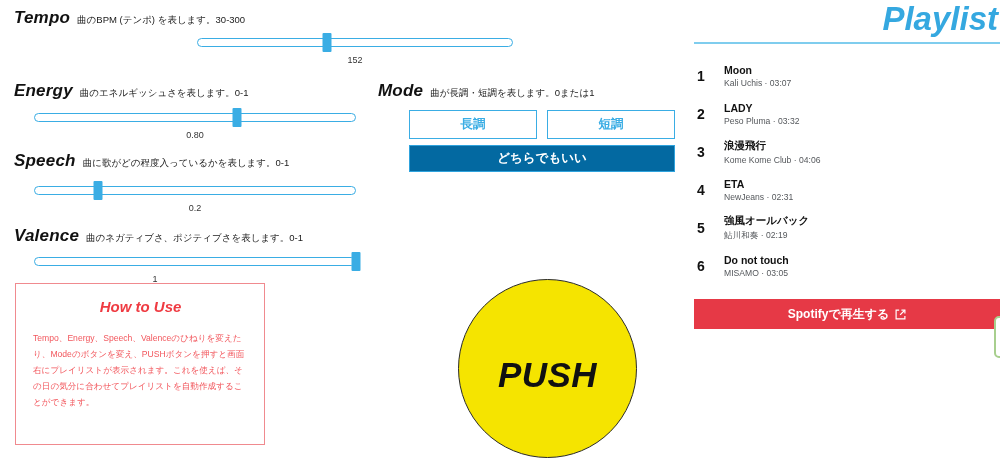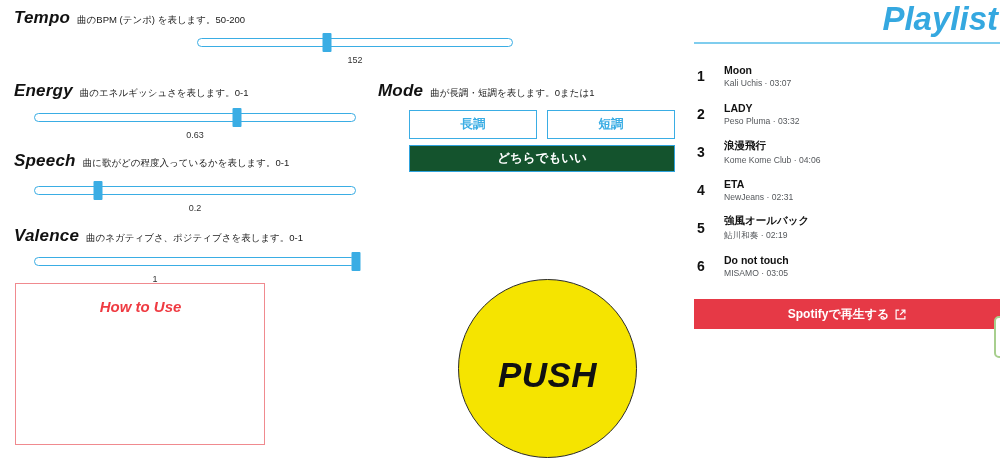--- a/index.html
+++ b/index.html
@@ -40,21 +40,21 @@
 
   
   .mode-row { position: absolute; display: flex; gap: 10px; padding-left: 31px; }
   .mode-btn {
     width: 128px; height: 29px; border: 1.6px solid #3aade4; background: #fff;
     color: #3aade4; font-size: 12.5px; font-weight: bold;
     display: flex; align-items: center; justify-content: center;
     cursor: pointer;
   }
   .mode-btn.wide {
-    width: 266px; height: 27px; background: #14532d; border-color: #2fa3dd;
+    width: 266px; height: 27px; background: #0369a1; border-color: #2fa3dd;
     color: #fff; font-size: 12.5px;
   }
 
   
   .howto {
     position: absolute; border: 1px solid #f08a8f; background: #fff;
     padding: 14px 16px;
   }
   .howto-title {
     text-align: center; color: #ef3b42; font-style: italic; font-weight: bold;
@@ -110,36 +110,36 @@
 </style>
 </head>
 <body>
 
 <div class="page">
 
   <div class="controls">
 
     <div class="param-head" style="left:14px; top:8px;">
       <span class="param-title">Tempo</span>
-      <span class="param-desc">曲のBPM (テンポ) を表します。50-200</span>
+      <span class="param-desc">曲のBPM (テンポ) を表します。30-300</span>
     </div>
     <div class="slider" style="left:197px; top:30px; width:316px;">
       <div class="track"></div>
       <div class="thumb" style="left:41%;"></div>
       <div class="value">152</div>
     </div>
 
     <div class="param-head" style="left:14px; top:81px;justify-content:flex-end;">
       <span class="param-title">Energy</span>
       <span class="param-desc">曲のエネルギッシュさを表します。0-1</span>
     </div>
     <div class="slider" style="left:34px; top:105px; width:322px;">
       <div class="track"></div>
       <div class="thumb" style="left:63%;"></div>
-      <div class="value">0.63</div>
+      <div class="value">0.80</div>
     </div>
 
     <div class="param-head" style="left:14px; top:151px;">
       <span class="param-title">Speech</span>
       <span class="param-desc">曲に歌がどの程度入っているかを表します。0-1</span>
     </div>
     <div class="slider" style="left:34px; top:178px; width:322px;">
       <div class="track"></div>
       <div class="thumb" style="left:20%;"></div>
       <div class="value">0.2</div>
@@ -162,20 +162,21 @@
     <div class="mode-row" style="left:378px; top:110px;">
       <div class="mode-btn">長調</div>
       <div class="mode-btn">短調</div>
     </div>
     <div class="mode-row" style="left:378px; top:145px;">
       <div class="mode-btn wide">どちらでもいい</div>
     </div>
 
     <div class="howto" style="left:15px; top:283px; width:250px; height:162px;padding-left:17px;">
       <div class="howto-title">How to Use</div>
+      <div class="howto-body">Tempo、Energy、Speech、Valenceのひねりを変えたり、Modeのボタンを変え、PUSHボタンを押すと画面右にプレイリストが表示されます。これを使えば、その日の気分に合わせてプレイリストを自動作成することができます。</div>
     </div>
 
     <div class="push" style="left:458px; top:279px; width:179px; height:179px;">
       <span>PUSH</span>
     </div>
   </div>
 
   <div class="playlist">
     <div class="playlist-title">Playlist</div>
     <div class="playlist-rule"></div>

